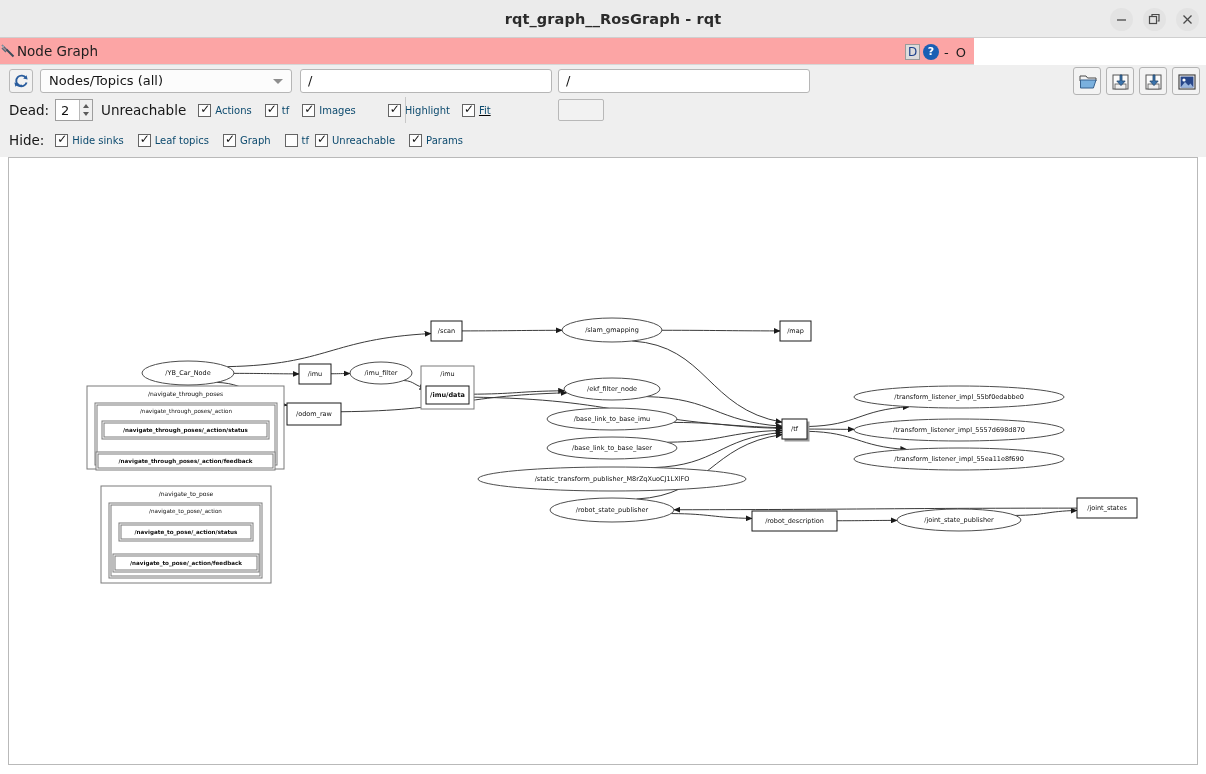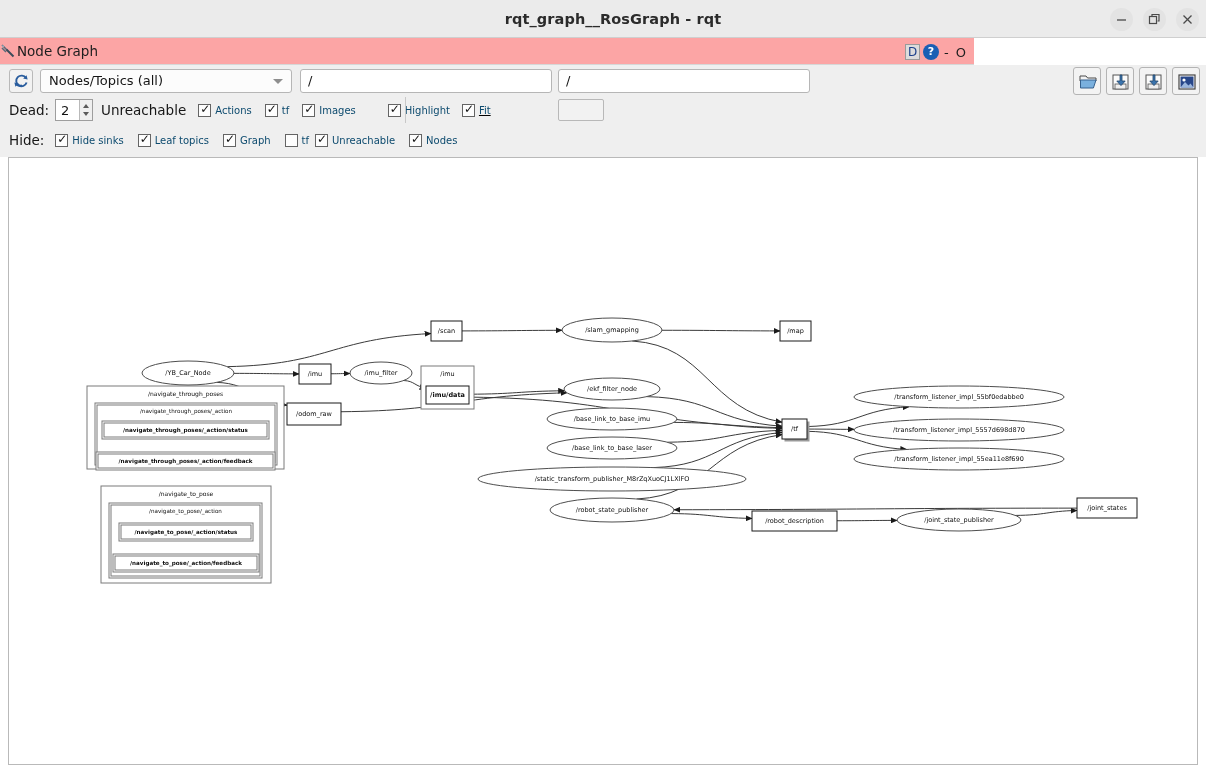--- a/index.html
+++ b/index.html
@@ -335,21 +335,21 @@
     <span class="cbx" style="margin-left:14px;">
       <span class="box"></span>
       <span class="t">tf</span>
     </span>
     <span class="cbx" style="margin-left:6px;">
       <span class="box checked"></span>
       <span class="t">Unreachable</span>
     </span>
     <span class="cbx" style="margin-left:14px;">
       <span class="box checked"></span>
-      <span class="t">Nodes</span>
+      <span class="t">Params</span>
     </span>
   </div>
 </div>
 
 <div id="canvas">
   <svg id="graph-svg" width="1188" height="606" viewBox="0 0 1188 606">
     <defs>
       <marker id="ah" markerWidth="7" markerHeight="6" refX="6.4" refY="3" orient="auto">
         <path d="M0,0 L7,3 L0,6 z" class="garrow"></path>
       </marker>

